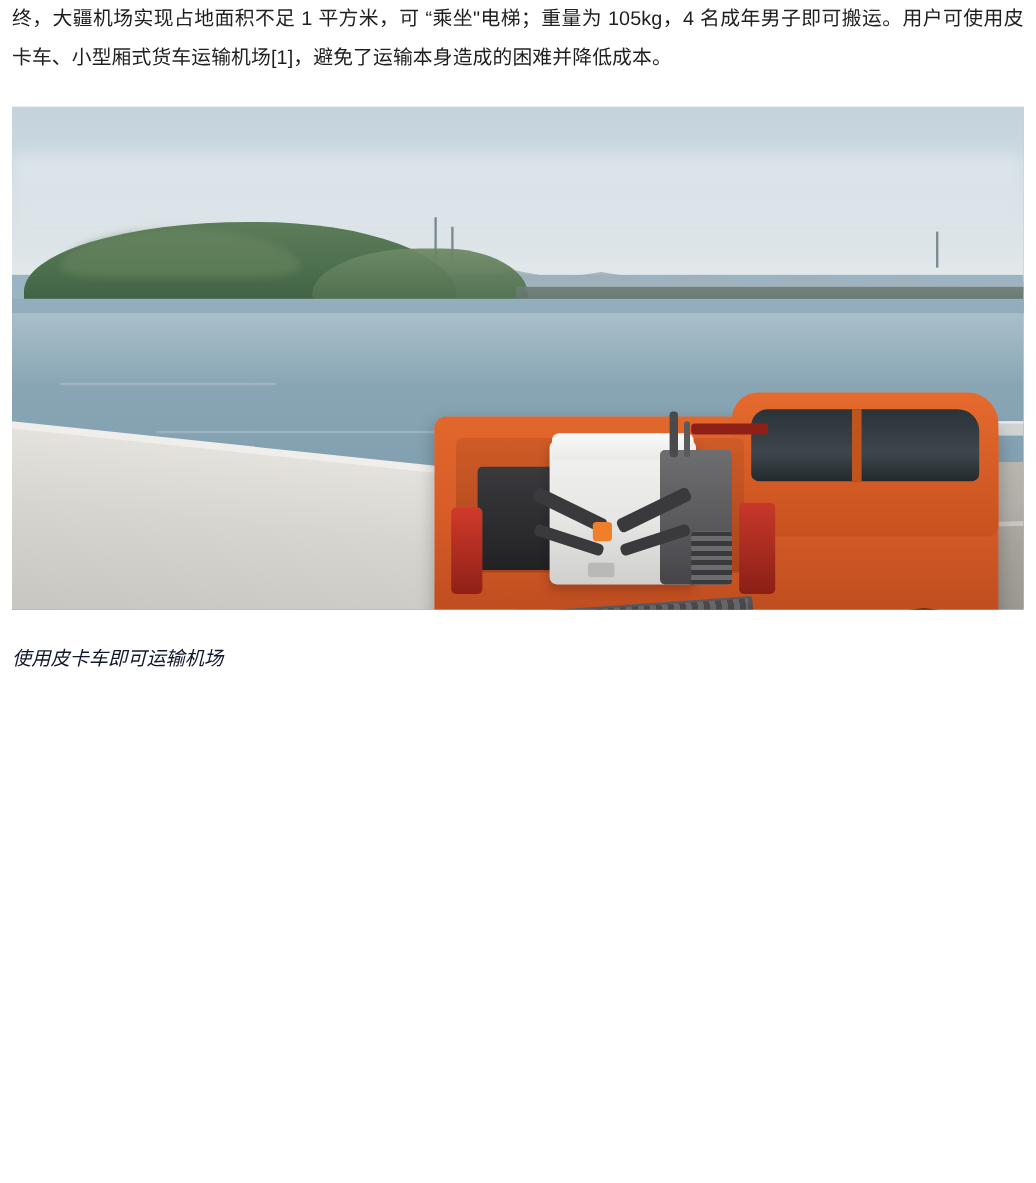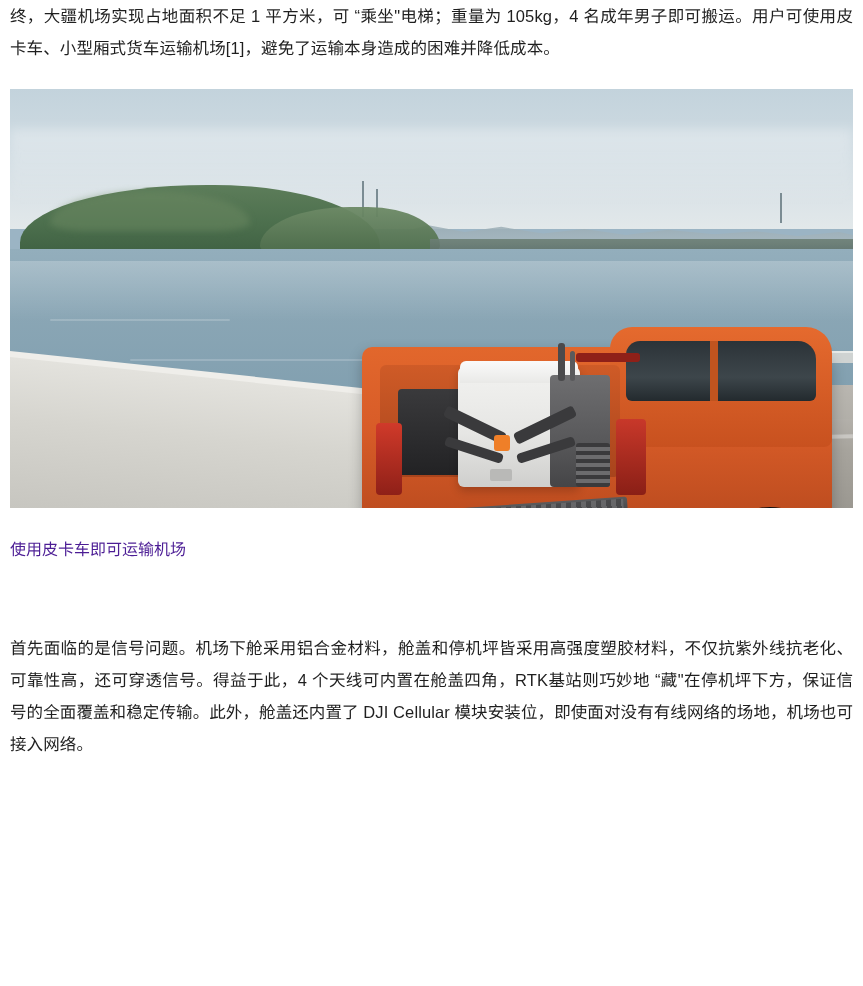--- a/index.html
+++ b/index.html
@@ -316,22 +316,23 @@
   .truck-brake-light {
     position: absolute;
     left: 566px; top: 264px;
     width: 64px; height: 9px;
     background: #8f2018;
     border-radius: 3px;
   }
   .caption {
     font-size: 16px;
     line-height: 28px;
-    color: #4c1d95;
+    color: #0f172a;
     margin: 28px 0 0 0;
+    font-style: italic;
   }
   .gap-lg { height: 34px; }
 </style>
 </head>
 <body>
 
 <div class="page">
 
   <p class="para para-top">终，大疆机场实现占地面积不足 1 平方米，可 “乘坐"电梯；重量为 105kg，4 名成年男子即可搬运。用户可使用皮卡车、小型厢式货车运输机场[1]，避免了运输本身造成的困难并降低成本。</p>
 
@@ -394,15 +395,14 @@
 
     </div>
     <figcaption class="caption">使用皮卡车即可运输机场</figcaption>
   </figure>
 
   <div class="gap-lg"></div>
 
 
   <div class="gap-lg"></div>
 
-  <p class="para">首先面临的是信号问题。机场下舱采用铝合金材料，舱盖和停机坪皆采用高强度塑胶材料，不仅抗紫外线抗老化、可靠性高，还可穿透信号。得益于此，4 个天线可内置在舱盖四角，RTK基站则巧妙地 “藏"在停机坪下方，保证信号的全面覆盖和稳定传输。此外，舱盖还内置了 DJI Cellular 模块安装位，即使面对没有有线网络的场地，机场也可接入网络。</p>
 
 </div>
 
 </body></html>

